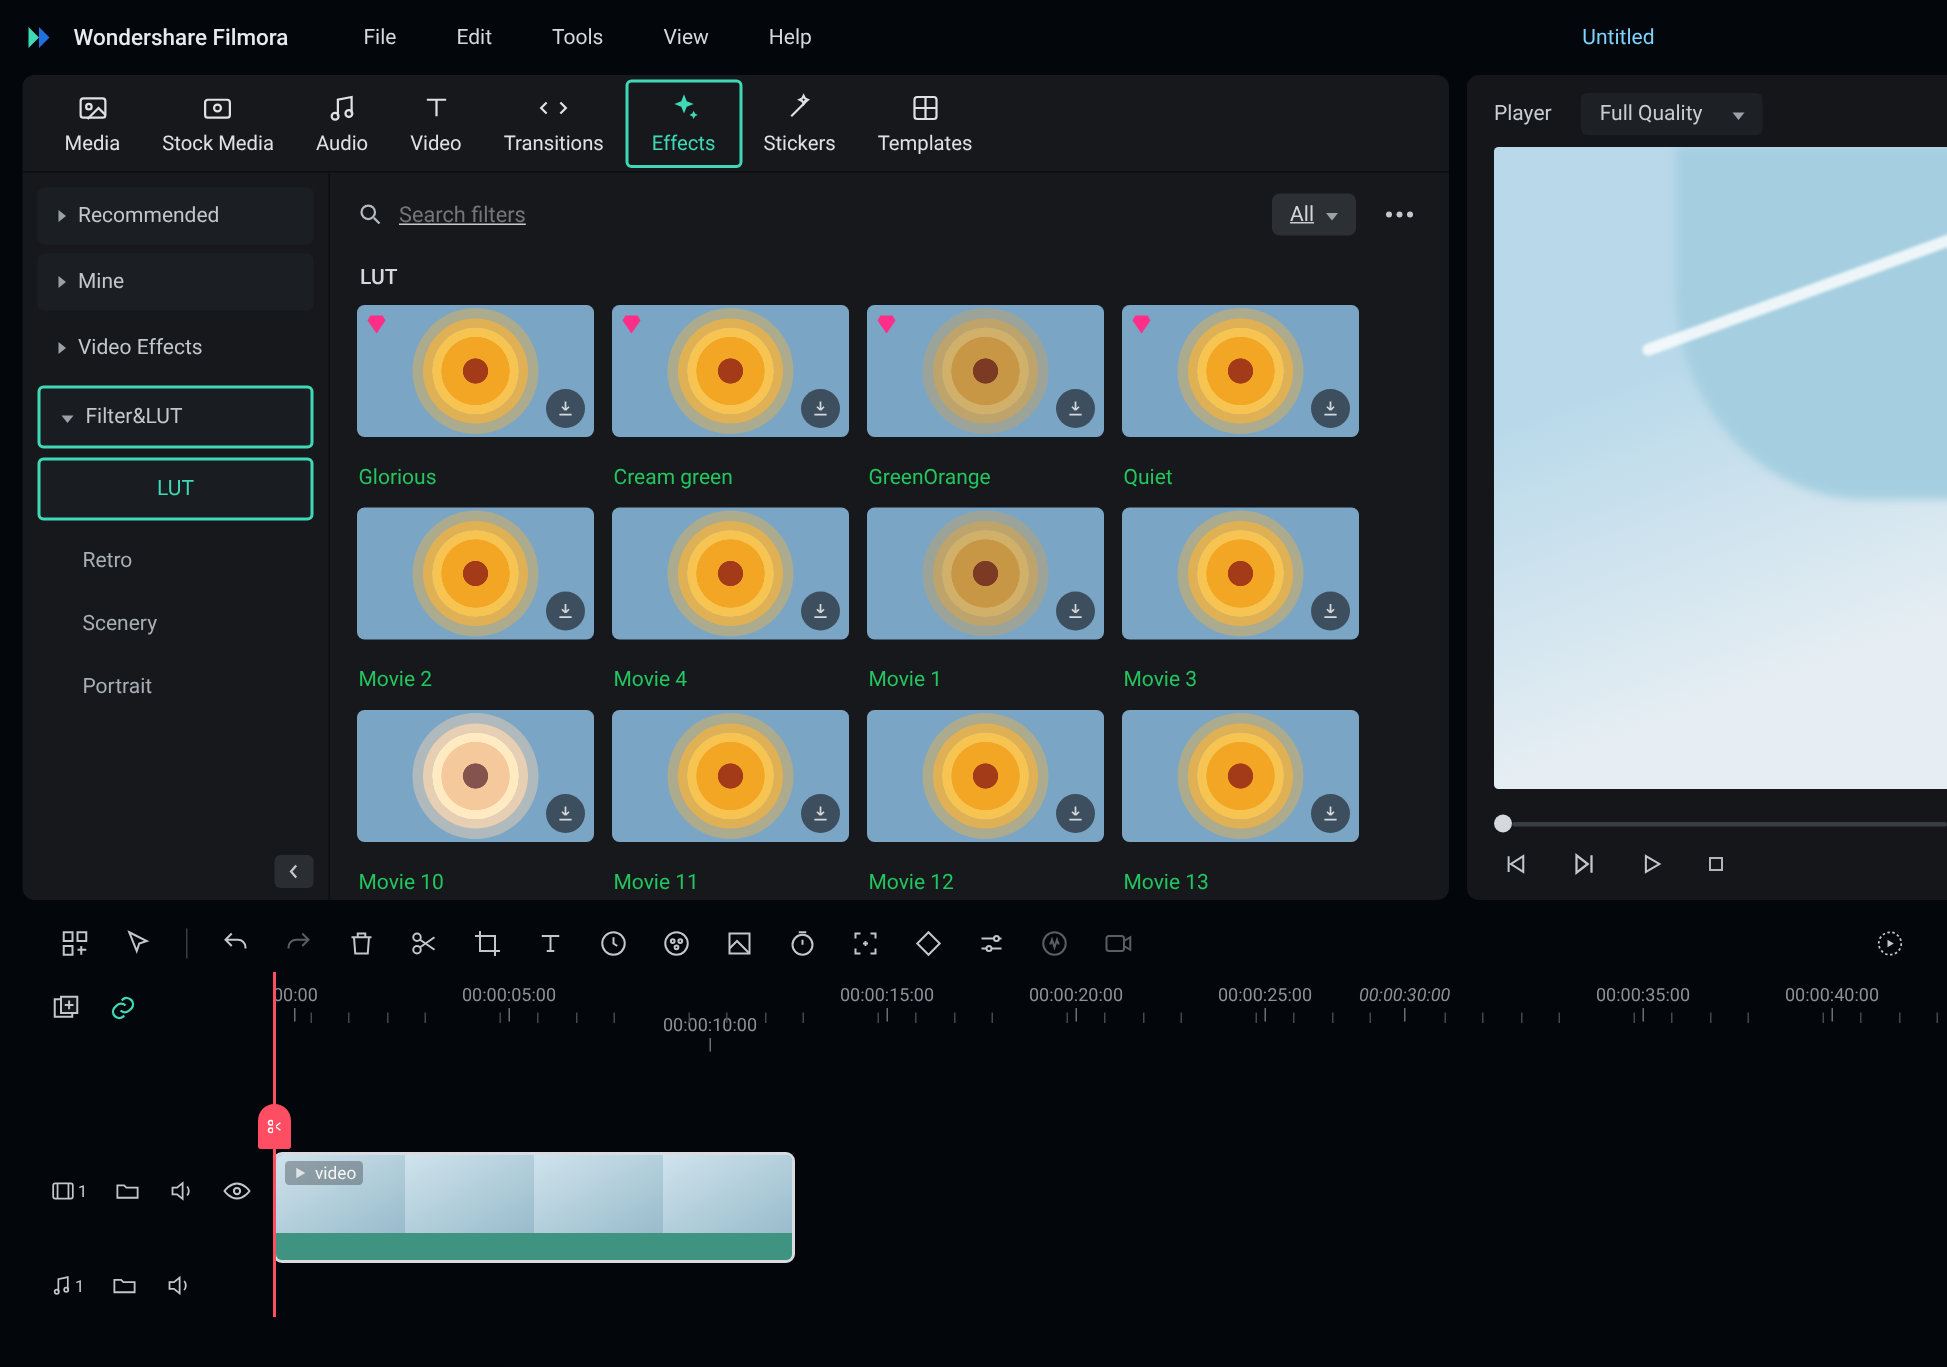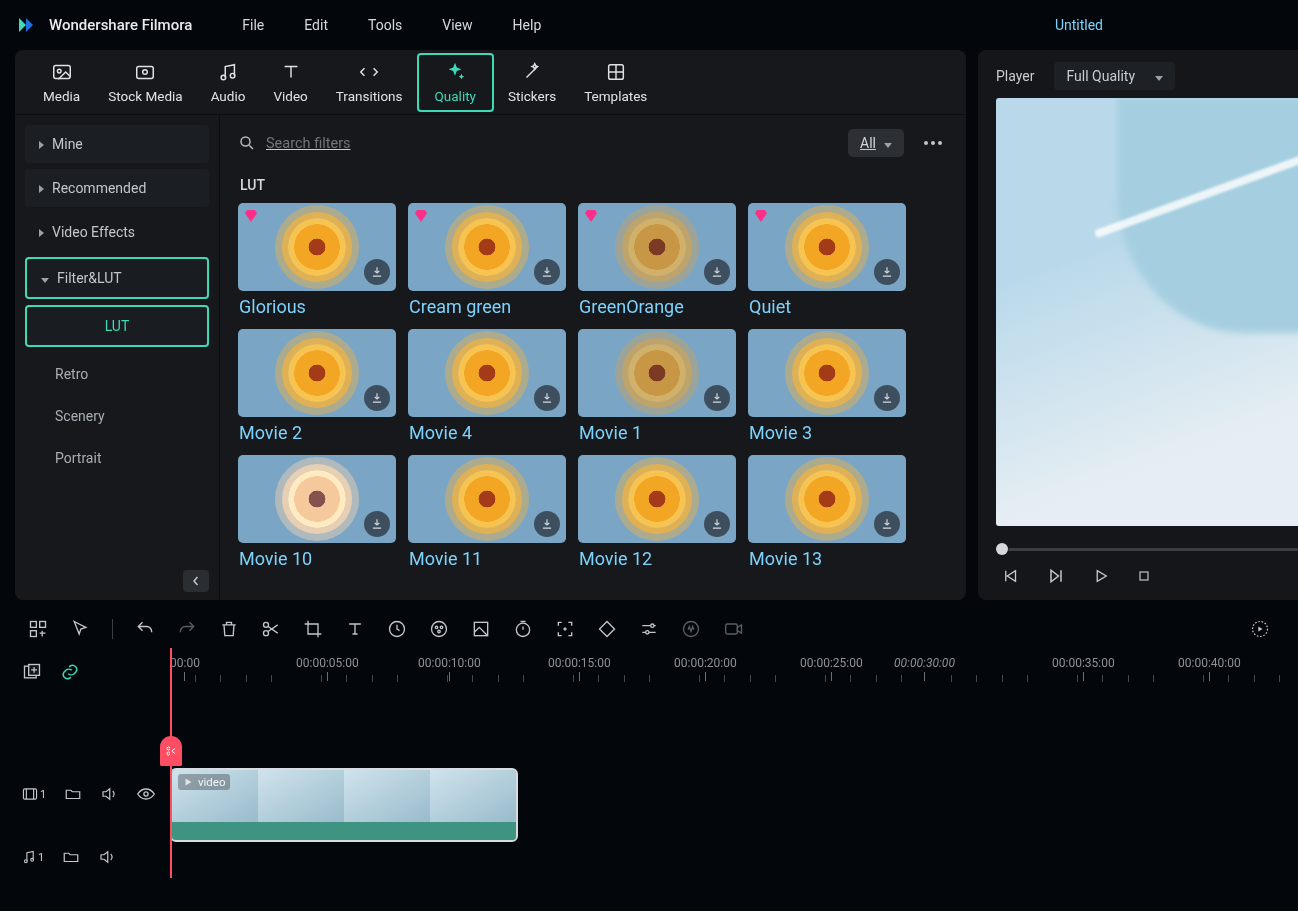--- a/index.html
+++ b/index.html
@@ -37,33 +37,33 @@
   .sect-title { color: #d5d9dd; font-size: 14px; margin: 6px 0 10px 2px; font-weight:500;}
   .grid { display: grid; grid-template-columns: repeat(4, 158px); column-gap: 12px; row-gap: 12px; }
   .thumb-card { display: flex; flex-direction: column; gap: 5px; cursor: pointer; }
   .thumb { height: 88px; border-radius: 5px; position: relative; overflow: hidden; background: #7ba5c5; }
   .flower { position:absolute; inset:0; display:flex; align-items:center; justify-content:center;}
   .flower-c { width:58px;height:58px;border-radius:50%;background:radial-gradient(circle,#a33a18 20%,#f2a624 21% 55%,#f7c452 56%);box-shadow:0 0 0 6px rgba(247,180,60,.7),0 0 0 13px rgba(247,180,60,.4);}
   .flower.dim .flower-c{filter:saturate(.7) brightness(.9);}
   .flower.pale .flower-c{filter:saturate(.35) brightness(1.2) hue-rotate(-10deg);}
   .dl-btn { position: absolute; bottom: 6px; right: 6px; width: 26px; height: 26px; border-radius: 50%; background: rgba(20,22,25,.6); display: flex; align-items: center; justify-content: center; }
   .gem { position: absolute; top: 5px; left: 5px; width: 16px; height: 16px; }
-  .thumb-label { color: #7dd3fc; font-size: 18px; padding-left: 1px; }
+  .thumb-label { color: #22c55e; font-size: 14px; padding-left: 1px; margin-top: 14px; }
   .preview-panel { width: 320px; background: #14161a; border-radius: 8px 0 0 8px; display: flex; flex-direction: column; padding: 12px 0 14px 18px; }
   .preview-hdr { display: flex; align-items: center; gap: 20px; margin-bottom: 8px; }
   .quality-dd { display:flex; align-items:center; gap:20px; background:#1d2024; padding:6px 12px; border-radius:4px; cursor:pointer;}
   .preview-img { flex: 1; background: linear-gradient(160deg,#b9d9ea 35%,#e6eef3 80%); border-radius: 3px 0 0 3px; position:relative; overflow:hidden;}
   .glove{position:absolute;top:0;left:40%;width:70%;height:55%;background:#a5cfe0;border-radius:0 0 0 60%;filter:blur(3px);}
   .rod{position:absolute;top:20%;left:30%;width:90%;height:8px;background:rgba(255,255,255,.8);transform:rotate(-20deg);border-radius:4px;filter:blur(1px);}
   .play-track{ height:22px; display:flex; align-items:center; margin:12px 0 6px 0;}
   .play-dot{ width:12px;height:12px;border-radius:50%;background:#d5d9dd;}
   .play-line{ flex:1;height:3px;background:#3a3e43;border-radius:2px;}
   .transport { display:flex; align-items:center; gap:26px; padding-left:6px;}
   .transport svg{ cursor:pointer; }
-  .timeline { height: 300px; padding: 10px 0 0 0; display:flex; flex-direction:column;text-align:center; }
+  .timeline { height: 300px; padding: 10px 0 0 12px; display:flex; flex-direction:column;text-align:center; }
   .tl-tools { height: 38px; display: flex; align-items: center; gap: 22px; padding: 0 28px; }
   .tl-tools .sep { width:1px; height:20px; background:#3a3e43; }
   .tl-tools svg { cursor: pointer; }
   .tl-tools .right{margin-left:auto;}
   .ruler-row { display:flex; height:48px; }
   .track-head { width: 170px; display:flex; align-items:center; gap:18px; padding-left:22px;}
   .track-head svg{cursor:pointer;}
   .ruler { flex:1; position:relative; color:#8c9298; font-size:12px;}
   .tick{position:absolute;top:8px;display:flex;flex-direction:column;align-items:center;}
   .tick span{margin-bottom:2px;}
@@ -139,21 +139,21 @@
         <svg viewBox="0 0 24 24" fill="none" stroke="#dfe2e5" stroke-width="1.6">
             <path d="M7 8l-4 4 4 4M17 8l4 4-4 4"></path>
           </svg>
         <span>Transitions</span>
       </div>
       <div class="ribbon-tab active">
         <svg viewBox="0 0 24 24" fill="#3fd9b8">
             <path d="M12 2l2 5 5 2-5 2-2 5-2-5-5-2 5-2z"></path>
             <path d="M19 14l1 2 2 1-2 1-1 2-1-2-2-1 2-1z"></path>
           </svg>
-        <span>Quality</span>
+        <span>Effects</span>
       </div>
       <div class="ribbon-tab">
         <svg viewBox="0 0 24 24" fill="none" stroke="#dfe2e5" stroke-width="1.6">
             <path d="M6 18L18 6"></path>
             <path d="M15 3l1 2 2 1-2 1-1 2-1-2-2-1 2-1z"></path>
           </svg>
         <span>Stickers</span>
       </div>
       <div class="ribbon-tab">
         <svg viewBox="0 0 24 24" fill="none" stroke="#dfe2e5" stroke-width="1.6">
@@ -162,25 +162,25 @@
           </svg>
         <span>Templates</span>
       </div>
     </div>
 
     <div class="browser">
 
       <div class="sidebar">
         <div class="side-item">
             <span class="chev"></span>
-            <span>Mine</span>
+            <span>Recommended</span>
           </div>
         <div class="side-item">
             <span class="chev"></span>
-            <span>Recommended</span>
+            <span>Mine</span>
           </div>
         <div class="side-item plain">
             <span class="chev"></span>
             <span>Video Effects</span>
           </div>
         <div class="side-item selected">
             <span class="chev down"></span>
             <span>Filter&amp;LUT</span>
           </div>
         <div class="side-item sel-sub">
@@ -522,21 +522,21 @@
         <div class="minor" style="left: 75.6px;"></div>
         <div class="minor" style="left: 100.8px;"></div>
         <div class="tick" style="left: 126px;">
           <span>00:00:05:00</span>
           <i></i>
         </div>
         <div class="minor" style="left: 151.2px;"></div>
         <div class="minor" style="left: 176.4px;"></div>
         <div class="minor" style="left: 201.6px;"></div>
         <div class="minor" style="left: 226.8px;"></div>
-        <div class="tick" style="left: 248px;">
+        <div class="tick" style="left: 260px; margin-top: 20px;">
           <span>00:00:10:00</span>
           <i></i>
         </div>
         <div class="minor" style="left: 277.2px;"></div>
         <div class="minor" style="left: 302.4px;"></div>
         <div class="minor" style="left: 327.6px;"></div>
         <div class="minor" style="left: 352.8px;"></div>
         <div class="tick" style="left: 378px;">
           <span>00:00:15:00</span>
           <i></i>

